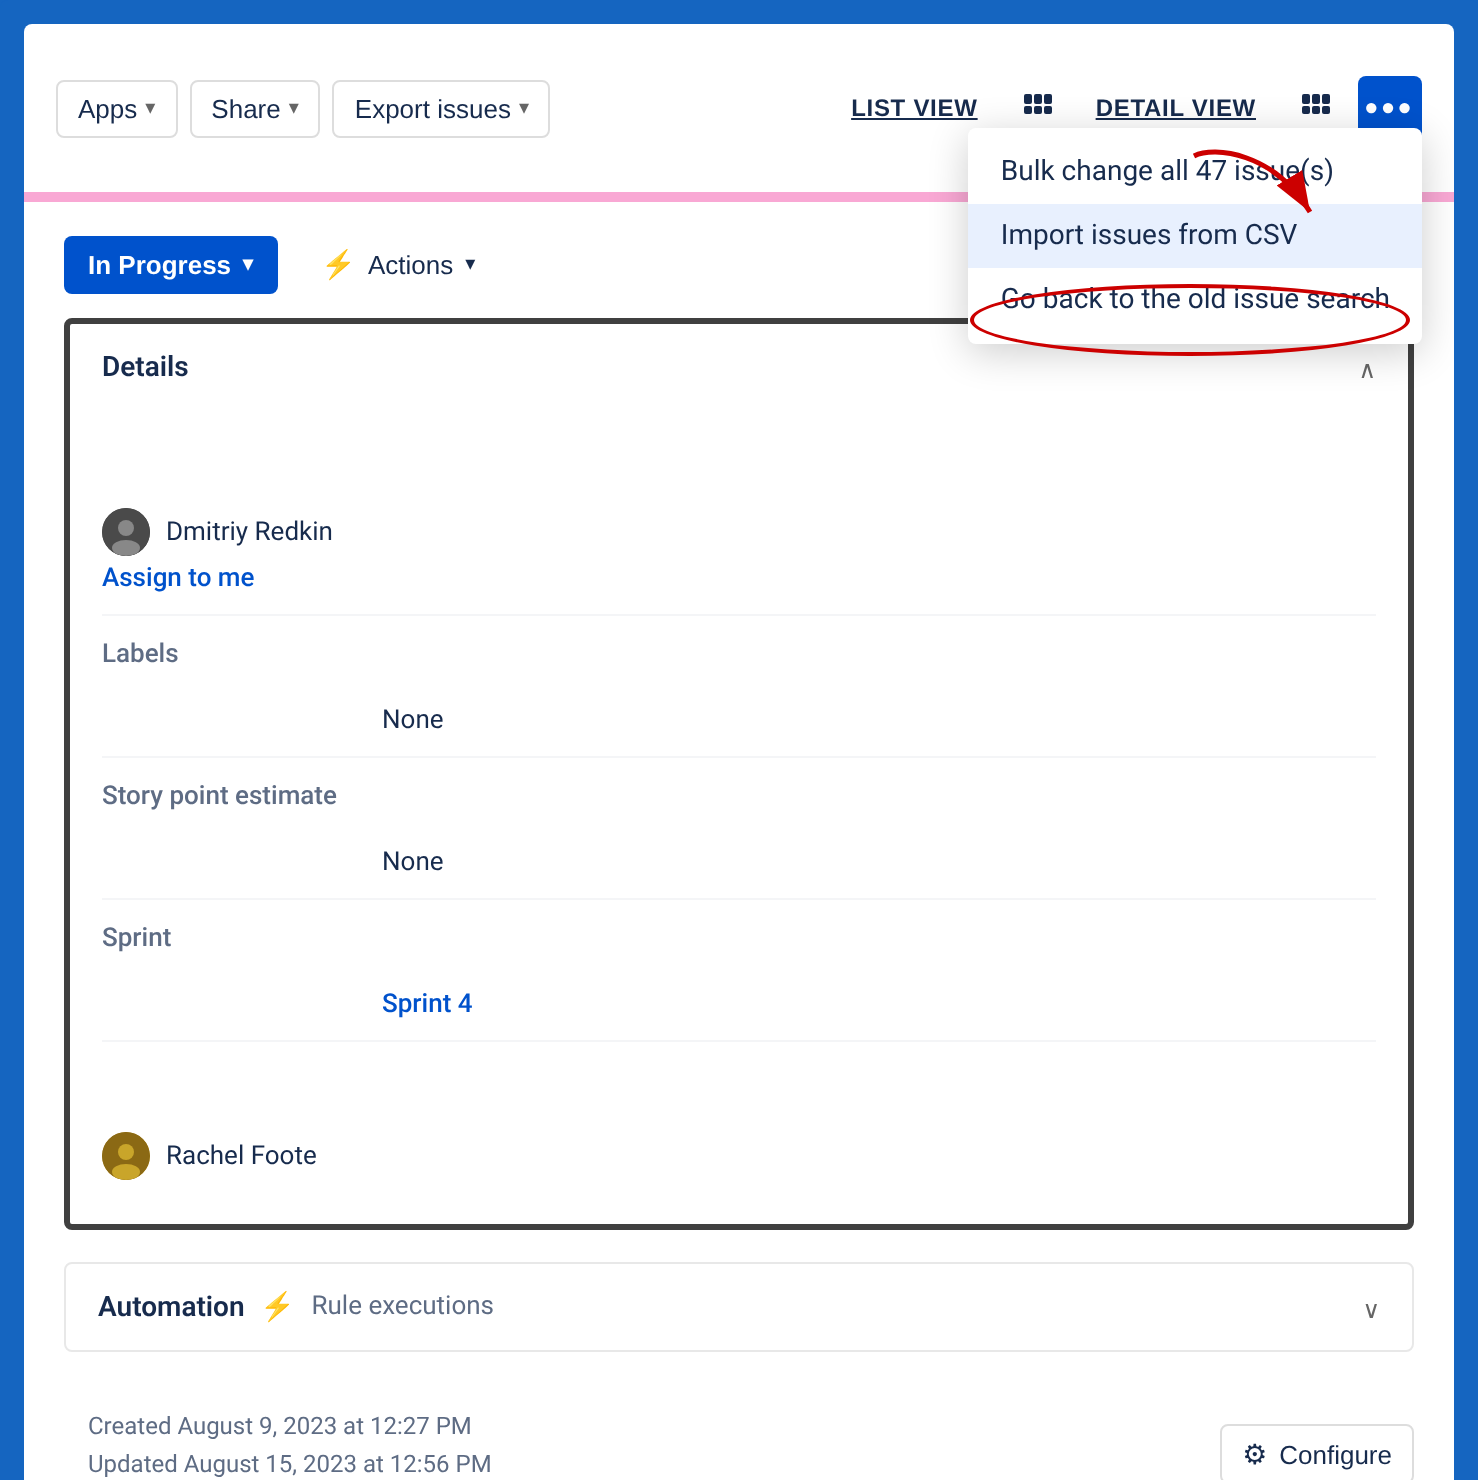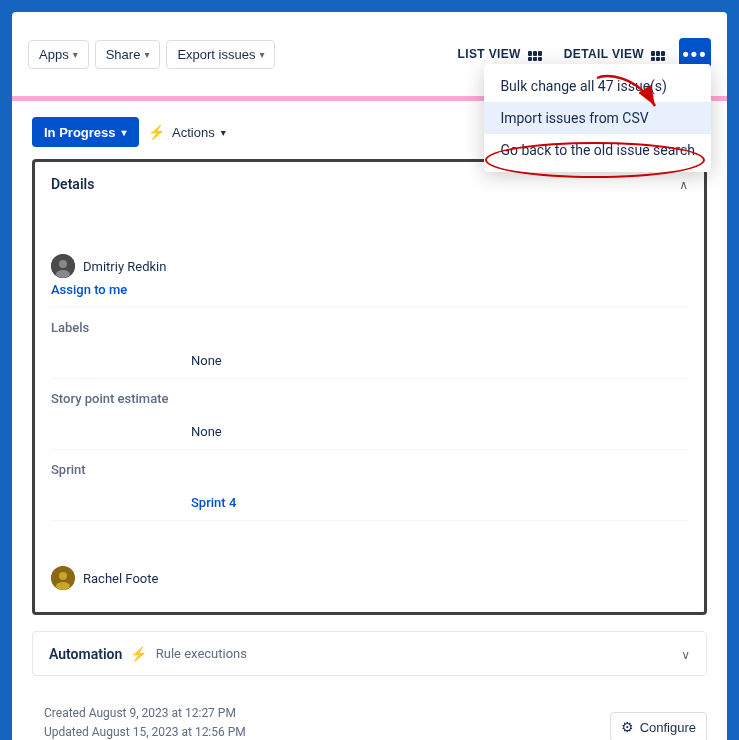--- a/index.html
+++ b/index.html
@@ -45,30 +45,31 @@
       background: #fff;
       cursor: pointer;
       font-size: 13px;
       color: #172b4d;
       font-weight: 500;
     }
     .toolbar-btn .chevron { font-size: 10px; color: #666; }
     .toolbar-divider { flex: 1; }
     .toolbar-view-btn {
       display: flex;
-      align-items: flex-end;
-      gap: 4px;
+      align-items: flex-start;
+      gap: 20px;
       padding: 6px 8px;
       border: none;
       background: none;
       cursor: pointer;
       font-size: 12px;
       font-weight: 600;
       color: #172b4d;
       letter-spacing: 0.03em;
+      text-decoration: underline;
     }
     .more-btn {
       display: flex;
       align-items: center;
       justify-content: center;
       width: 32px;
       height: 32px;
       border-radius: 4px;
       background: #0052cc;
       border: none;
@@ -123,21 +124,22 @@
     }
     
     .issue-actions-bar {
       display: flex;
       align-items: center;
       justify-content: space-between;
       padding: 16px 20px 12px;
     }
     .issue-actions-left {
       display: flex;
-      gap: 0;
+      align-items: center;
+      gap: 12px;
     }
     .status-btn {
       display: flex;
       align-items: center;
       gap: 6px;
       padding: 7px 12px;
       background: #0052cc;
       color: #fff;
       border: none;
       border-radius: 4px;

